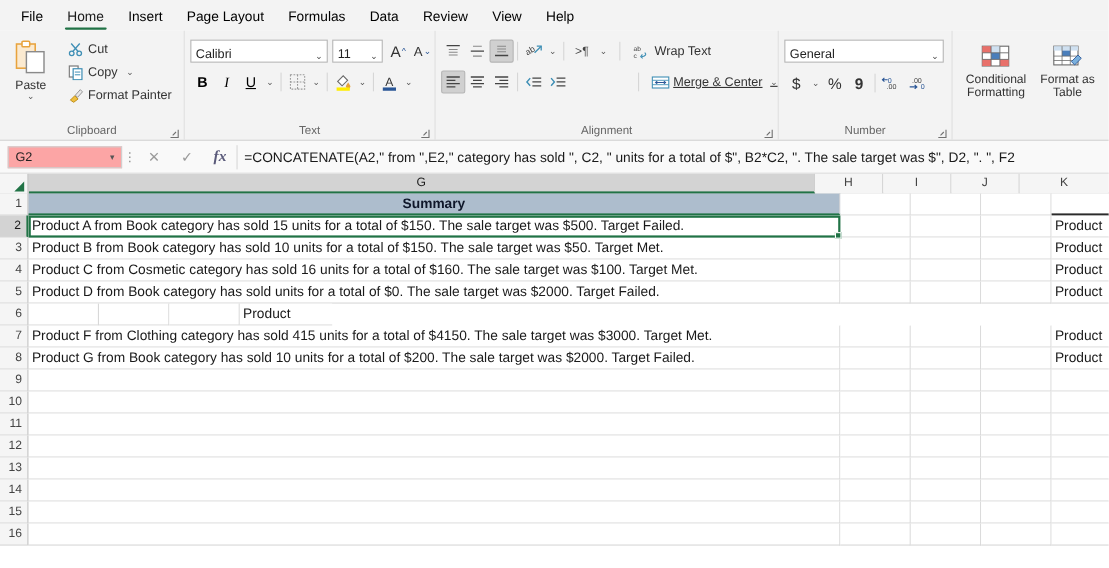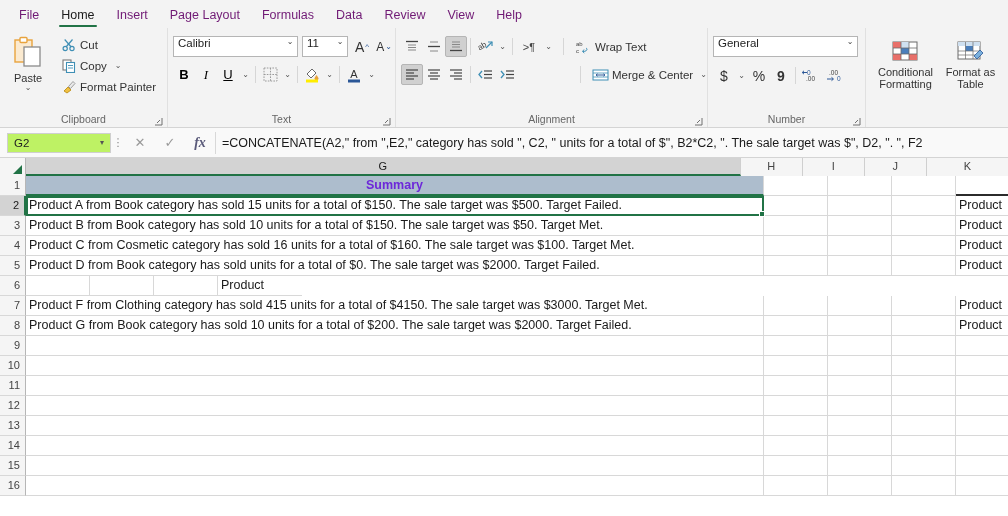--- a/index.html
+++ b/index.html
@@ -16,21 +16,21 @@
   .tabbar {
     height: 28px;
     background: #f3f3f3;
     display: flex;
     align-items: flex-end;
     padding-left: 8px;
     position: relative;
   }
   .tab {
     font-size: 12.5px;
-    color: #701a75;
+    color: #000000;
     padding: 3px 11px 5px 11px;
     line-height: 15px;
     position: relative;
     white-space: nowrap;
   }
   .tab.active {
     color: #1a1a1a;
   }
   .tab.active::after {
     content: "";
@@ -102,39 +102,39 @@
   }
   .iconbtn.sel { background: #d0d0d0; border: 1px solid #b5b5b5; border-radius: 2px; }
   .row { display: flex; align-items: center; }
   .vsep { width: 1px; height: 17px; background: #d6d6d6; margin: 0 3px; }
 
   
   .combo {
     height: 21px;
     border: 1px solid #b5b5b5;
     background: #fff;
-    display: flex; align-items: flex-start;
+    display: flex; align-items: flex-end;
     font-size: 11.5px; color: #222;
     padding-left: 4px;
     position: relative;
   }
   .combo .cv { flex: 1; overflow: hidden; white-space: nowrap; }
   .combo .cc { width: 14px; text-align: center; font-size: 8px; color: #444; }
 
   
   .fbar {
     height: 30px;
     background: #f9f9f9;
     display: flex; align-items: center;
     border-bottom: 1px solid #d4d4d4;
     padding: 0 2px;
   }
   .namebox {
     width: 104px; height: 20px; margin-left: 5px;
-    border: 1px solid #cfcfcf; background: #bef264;
+    border: 1px solid #cfcfcf; background: #fca5a5;
     display: flex; align-items: center;
     font-size: 11.5px; color: #222; padding-left: 6px;
   }
   .namebox .cv { flex: 1; }
   .namebox .cc { width: 16px; text-align: center; font-size: 8px; color: #555; }
   .dots { width: 14px; text-align: center; color: #8a8a8a; font-size: 11px; letter-spacing: 0; }
   .fxgroup { display: flex; align-items: center; gap: 0; }
   .fxbtn { width: 30px; height: 22px; display:flex; align-items:center; justify-content:center; color:#9a9a9a; font-size:13px; }
   .fxbtn.fx { font-style: italic; font-family: "Liberation Serif", serif; font-size: 14px; color:#5a5a7a; font-weight:bold; }
   .formula {
@@ -205,21 +205,21 @@
   .cell.h { width: 64px; min-width:64px; }
   .cell.i { width: 64px; min-width:64px; }
   .cell.j { width: 64px; min-width:64px; }
   .cell.k { width: 84px; min-width:84px; border-right: none; }
 
   .hdrrow .cell.g {
     background: #adbdcd;
     text-align: center;
     font-weight: bold;
     font-size: 12.5px;
-    color: #6d28d9;
+    color: #0f172a;
     border-bottom: 2px solid #217346;
   }
   .hdrrow .cell.k {
     color: #c0631a;
     font-weight: bold;
     text-align: right;
     border-bottom: 2px solid #2b2b2b;
   }
   .datarow .cell.k { text-align: left; }
 
@@ -492,21 +492,21 @@
         </div>
         <div class="iconbtn">
           <svg width="17" height="15" viewBox="0 0 17 15">
             <path d="M2 4 L5 7.5 L2 11" fill="none" stroke="#3f8fb5" stroke-width="1.3"></path>
             <line x1="7" y1="4" x2="15" y2="4" stroke="#444" stroke-width="1.2"></line>
             <line x1="7" y1="7.5" x2="15" y2="7.5" stroke="#444" stroke-width="1.2"></line>
             <line x1="7" y1="11" x2="15" y2="11" stroke="#444" stroke-width="1.2"></line>
           </svg>
         </div>
         <div class="vsep" style="margin-left:62px;"></div>
-        <div class="smallbtn" style="margin-left:5px;">
+        <div class="smallbtn" style="margin-left:5px;text-decoration:underline;">
           <span class="ic">
             <svg width="17" height="14" viewBox="0 0 17 14">
               <rect x="1" y="2" width="15" height="10" fill="#fff" stroke="#3f8fb5" stroke-width="1"></rect>
               <line x1="1" y1="5" x2="16" y2="5" stroke="#3f8fb5" stroke-width="0.8"></line>
               <line x1="1" y1="9" x2="16" y2="9" stroke="#3f8fb5" stroke-width="0.8"></line>
               <path d="M5 7 L12 7 M5.5 5.8 L4 7 L5.5 8.2 M11.5 5.8 L13 7 L11.5 8.2" fill="none" stroke="#2b5797" stroke-width="1"></path>
             </svg>
           </span>
           <span class="tx">Merge &amp; Center</span>
           <span class="caret-sm" style="margin-left:7px;">⌄</span>

